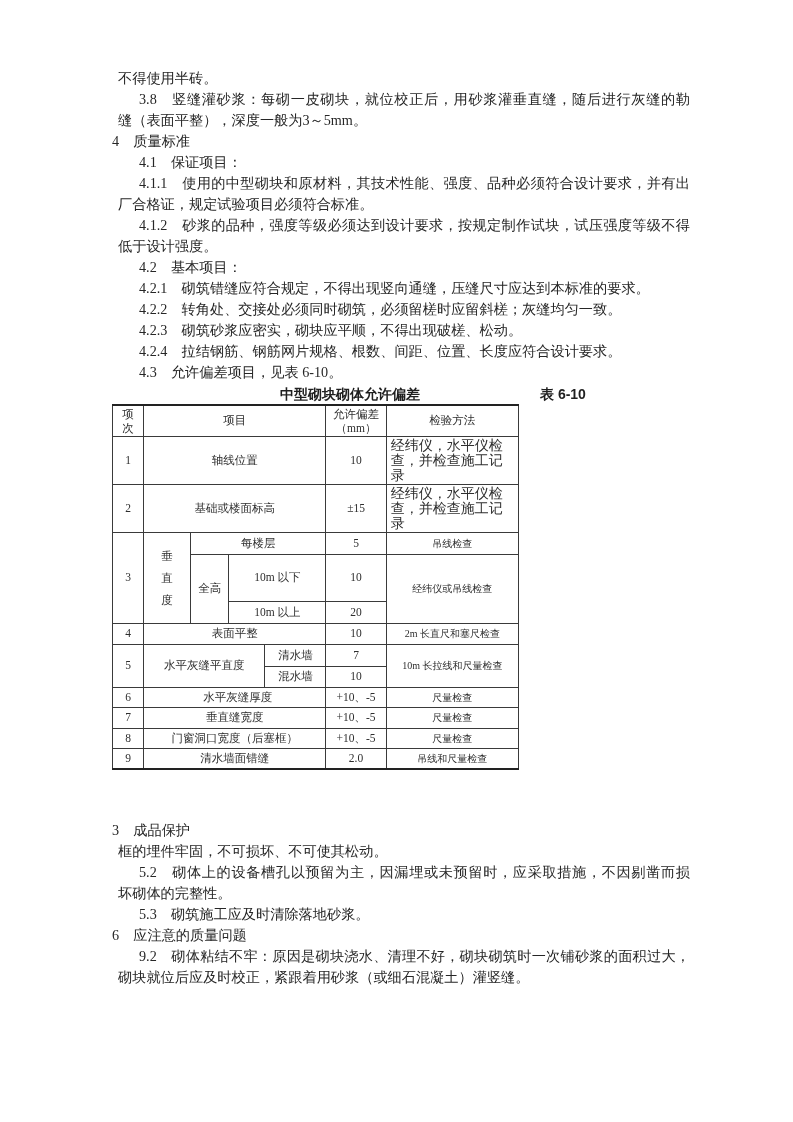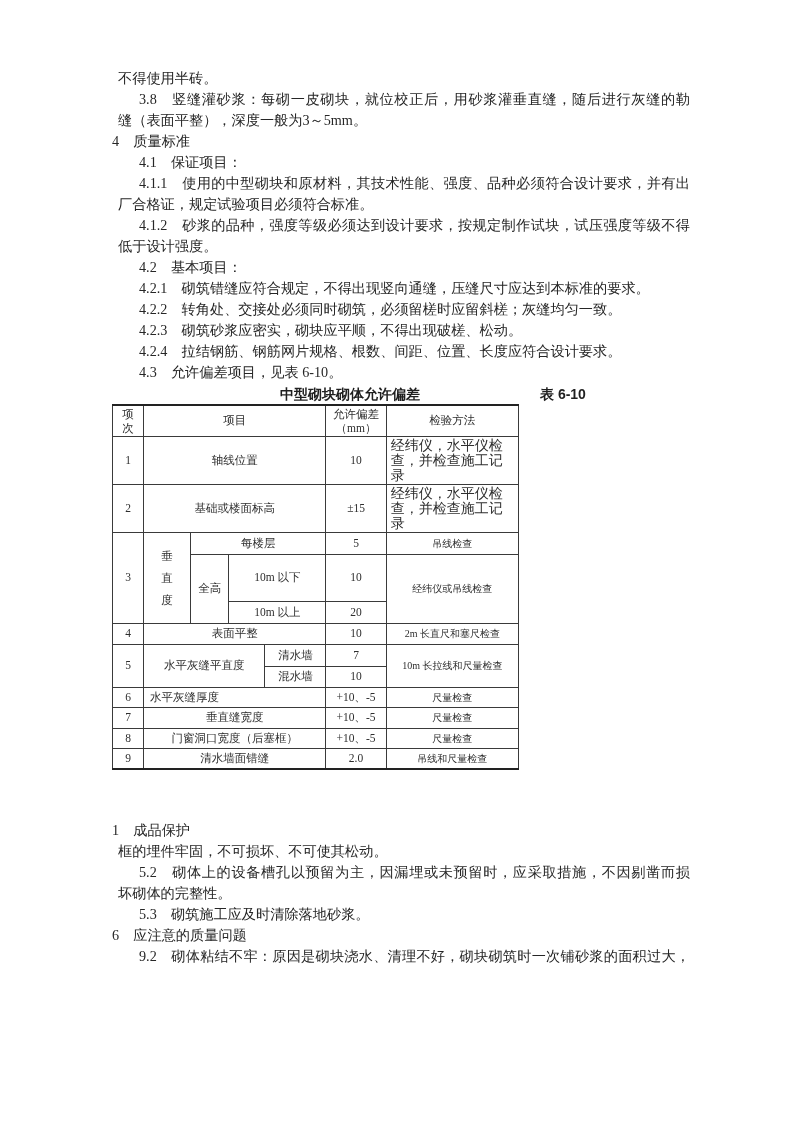--- a/index.html
+++ b/index.html
@@ -62,21 +62,21 @@
   }
   table.dev td.hd2 div { line-height: 14px; }
   table.dev td.m  { font-size: 10px; }
   table.dev td.mwrap {
     font-size: 14px;
     text-align: left;
     line-height: 15px;
     padding: 1px 4px;
     vertical-align: middle;
   }
-  table.dev td.litem { text-align: left; padding-left: 6px; }
+  table.dev td.litem { text-align: center; padding-left: 6px; }
   table.dev td.vert .v {
     display: block;
     width: 13px;
     margin: 12px auto;
     line-height: 22px;
     word-break: break-all;
   }
   .gap-after-table { height: 50px; }
 </style>
 </head>
@@ -210,22 +210,23 @@
         <td colspan="4">清水墙面错缝</td>
         <td>2.0</td>
         <td class="m">吊线和尺量检查</td>
       </tr>
     </tbody>
   </table>
 
   <div class="gap-after-table"></div>
 
   <div class="tb" id="bottom-block">
-      <div class="ln h1">1　成品保护</div>
+      <div class="ln h1">3　成品保护</div>
       <div class="ln">框的埋件牢固，不可损坏、不可使其松动。</div>
       <div class="ln indent j">5.2　砌体上的设备槽孔以预留为主，因漏埋或未预留时，应采取措施，不因剔凿而损</div>
       <div class="ln">坏砌体的完整性。</div>
       <div class="ln indent">5.3　砌筑施工应及时清除落地砂浆。</div>
       <div class="ln h1">6　应注意的质量问题</div>
       <div class="ln indent j">9.2　砌体粘结不牢：原因是砌块浇水、清理不好，砌块砌筑时一次铺砂浆的面积过大，</div>
+      <div class="ln">砌块就位后应及时校正，紧跟着用砂浆（或细石混凝土）灌竖缝。</div>
     </div>
 
 </div>
 
 </body></html>

